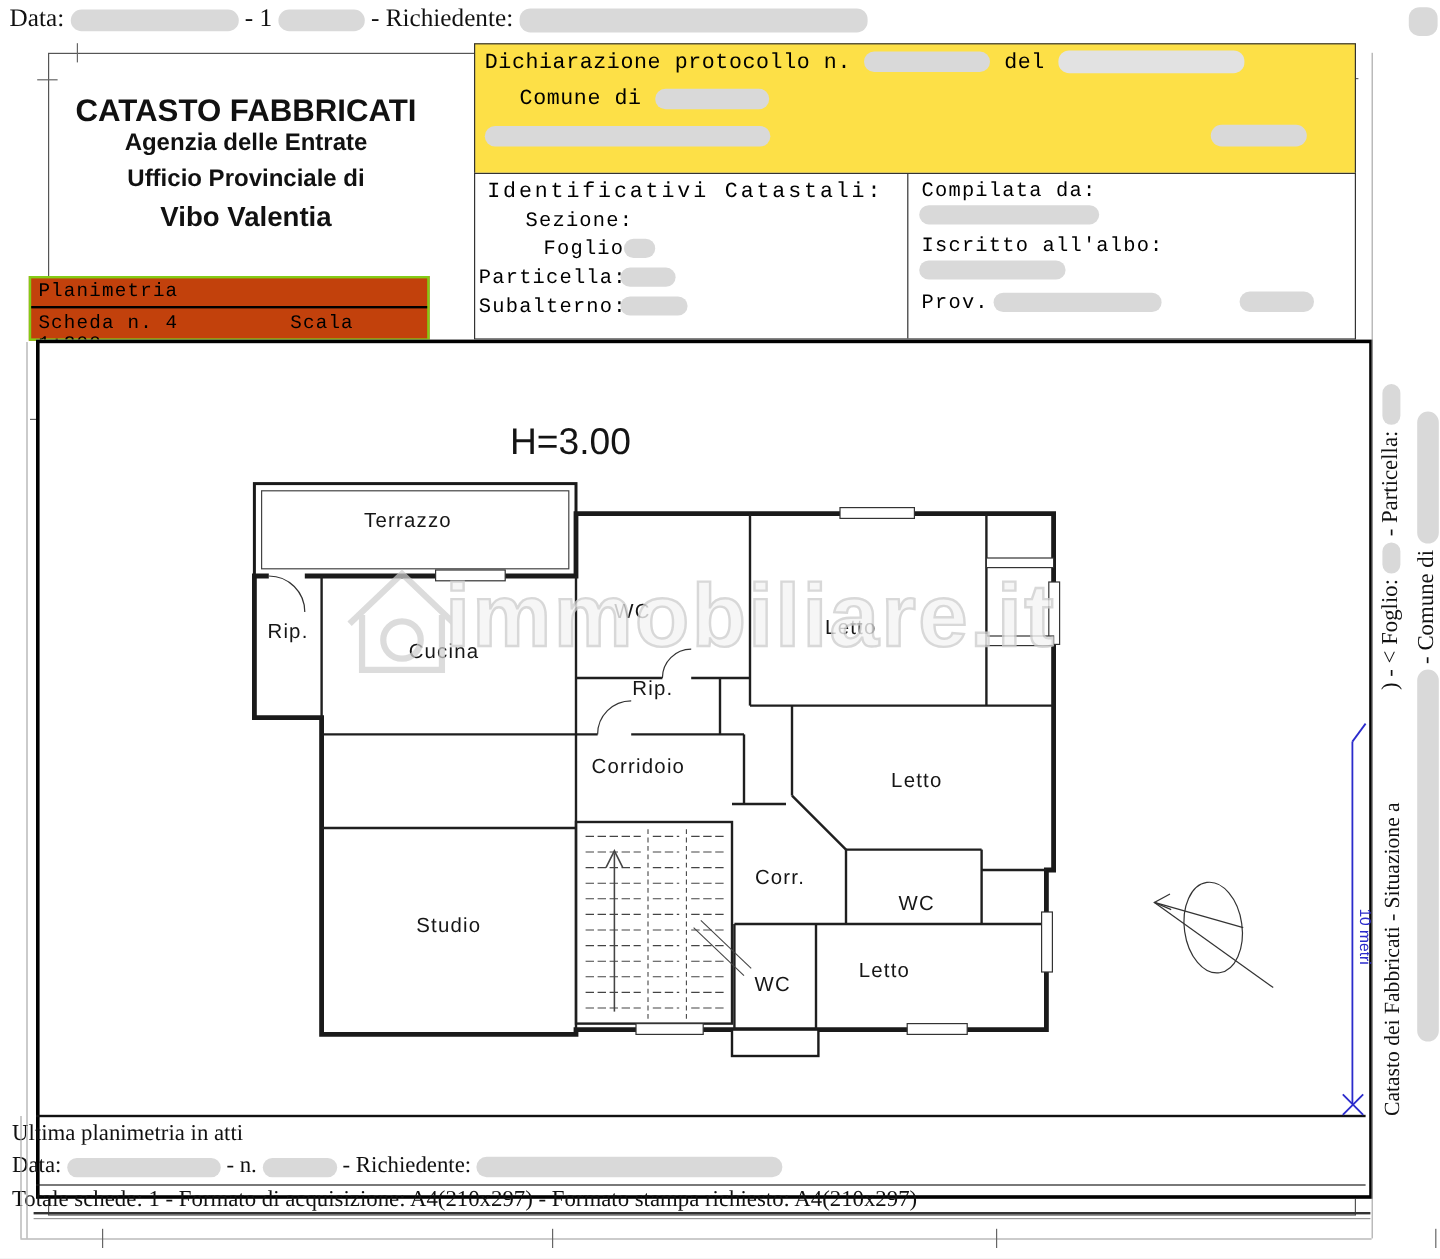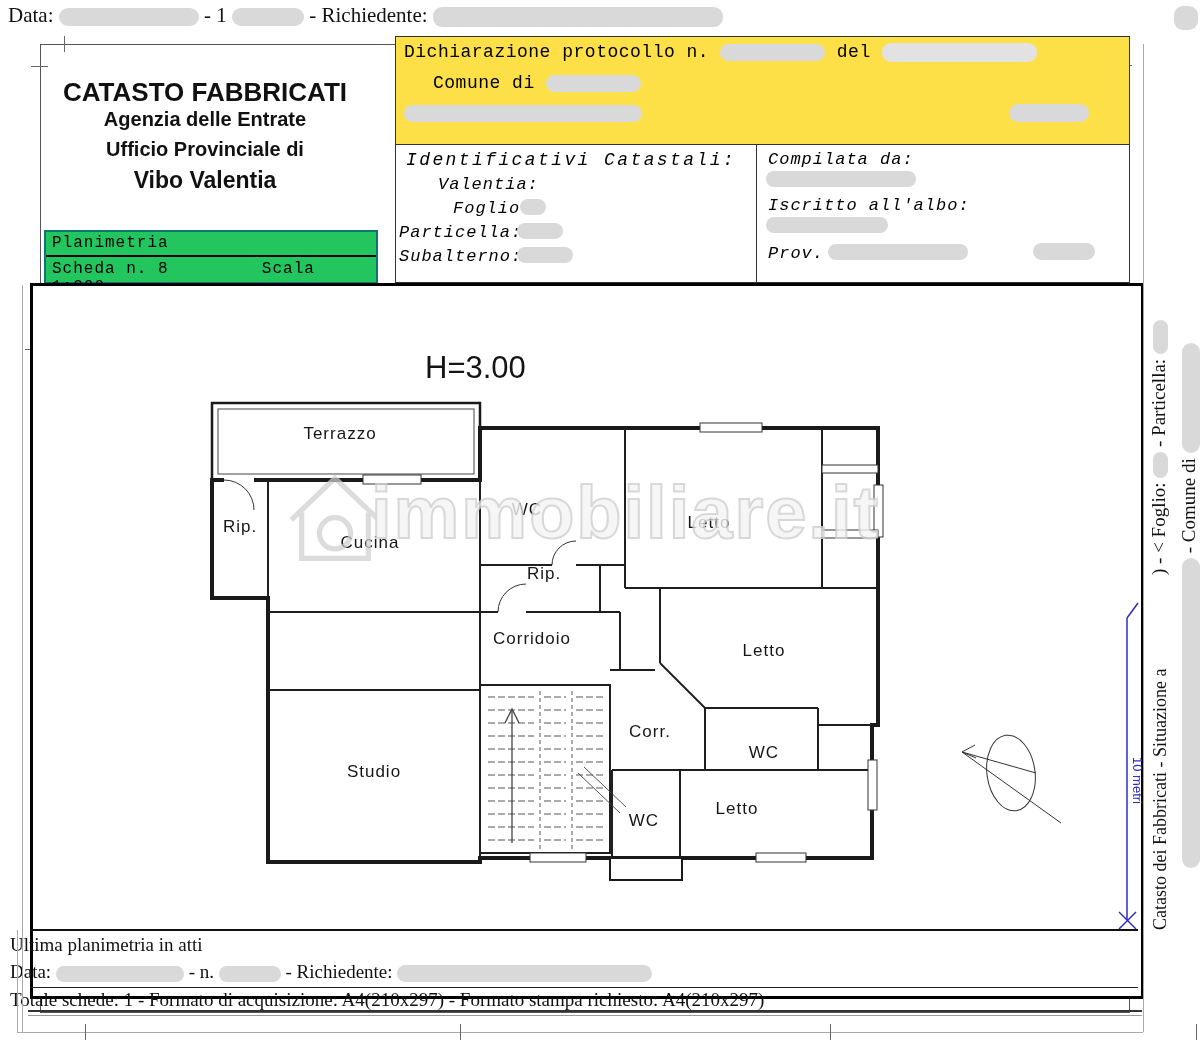--- a/index.html
+++ b/index.html
@@ -42,49 +42,49 @@
   <div class="tick" style="left:25px;top:349px;width:21px;height:1px;"></div>
   <div class="tick" style="left:1114px;top:65px;width:18px;height:1px;"></div>
 
   <div class="abs agency" style="left:55px;top:72px;">
     <div style="font-size:26px;margin-top:5px;">CATASTO FABBRICATI</div>
     <div style="font-size:20px;">Agenzia delle Entrate</div>
     <div style="font-size:20px;margin-top:7px;">Ufficio Provinciale di</div>
     <div style="font-size:23px;margin-top:6px;">Vibo Valentia</div>
   </div>
 
-  <div class="abs" style="left:44px;top:230px;width:330px;height:50px;border:2px solid #0f766e;background:#22c55e;">
+  <div class="abs" style="left:24px;top:230px;width:330px;height:50px;border:2px solid #84cc16;background:#c2410c;">
     <div class="mono" style="font-size:16px;letter-spacing:1px;padding:2px 0 0 6px;height:21px;border-bottom:2px solid #000;">Planimetria</div>
     <div class="mono" style="font-size:16px;letter-spacing:1px;padding:3px 0 0 6px;">
-      <span>Scheda n. 8</span>
+      <span>Scheda n. 4</span>
       <span style="display:inline-block;width:72px;"></span>
       <span>Scala 1:200</span>
     </div>
   </div>
 
   <div class="abs" style="left:395px;top:36px;width:733px;height:108px;border:1px solid #333;background:#fde047;">
     <div class="mono" style="position:absolute;left:8px;top:5px;font-size:18px;letter-spacing:0.5px;">
       <span>Dichiarazione protocollo n.</span>
       <span class="pill" style="width:105px;height:17px;"></span>
       <span>del</span>
       <span class="pill lt" style="width:155px;height:19px;"></span>
     </div>
     <div class="mono" style="position:absolute;left:8px;top:36px;font-size:18px;letter-spacing:0.5px;margin-left:29px;">
       <span>Comune di</span>
       <span class="pill" style="width:95px;height:17px;"></span>
     </div>
     <span class="pill" style="position:absolute;left:8px;top:68px;width:238px;height:17px;"></span>
     <span class="pill" style="position:absolute;left:613px;top:67px;width:80px;height:18px;"></span>
   </div>
 
-  <div class="abs" style="left:395px;top:144px;width:733px;height:137px;border:1px solid #333;background:#fff;font-style:italic;">
+  <div class="abs" style="left:395px;top:144px;width:733px;height:137px;border:1px solid #333;background:#fff;">
     <div style="position:absolute;left:360px;top:0;width:1px;height:137px;background:#333;"></div>
 
     <div class="mono" style="position:absolute;left:10px;top:5px;font-size:18px;letter-spacing:2.4px;">Identificativi Catastali:</div>
-    <div class="mono" style="position:absolute;left:42px;top:30px;font-size:17px;letter-spacing:1px;">Valentia:</div>
+    <div class="mono" style="position:absolute;left:42px;top:30px;font-size:17px;letter-spacing:1px;">Sezione:</div>
     <div class="mono" style="position:absolute;left:57px;top:54px;font-size:17px;letter-spacing:1px;">Foglio:</div>
     <span class="pill" style="position:absolute;left:124px;top:54px;width:26px;height:16px;"></span>
     <div class="mono" style="position:absolute;left:3px;top:78px;font-size:17px;letter-spacing:1px;">Particella:</div>
     <span class="pill" style="position:absolute;left:121px;top:78px;width:46px;height:16px;"></span>
     <div class="mono" style="position:absolute;left:3px;top:102px;font-size:17px;letter-spacing:1px;">Subalterno:</div>
     <span class="pill" style="position:absolute;left:121px;top:102px;width:56px;height:16px;"></span>
 
     <div class="mono" style="position:absolute;left:372px;top:5px;font-size:17px;letter-spacing:1px;">Compilata da:</div>
     <span class="pill" style="position:absolute;left:370px;top:26px;width:150px;height:16px;"></span>
     <div class="mono" style="position:absolute;left:372px;top:51px;font-size:17px;letter-spacing:1px;">Iscritto all'albo:</div>

